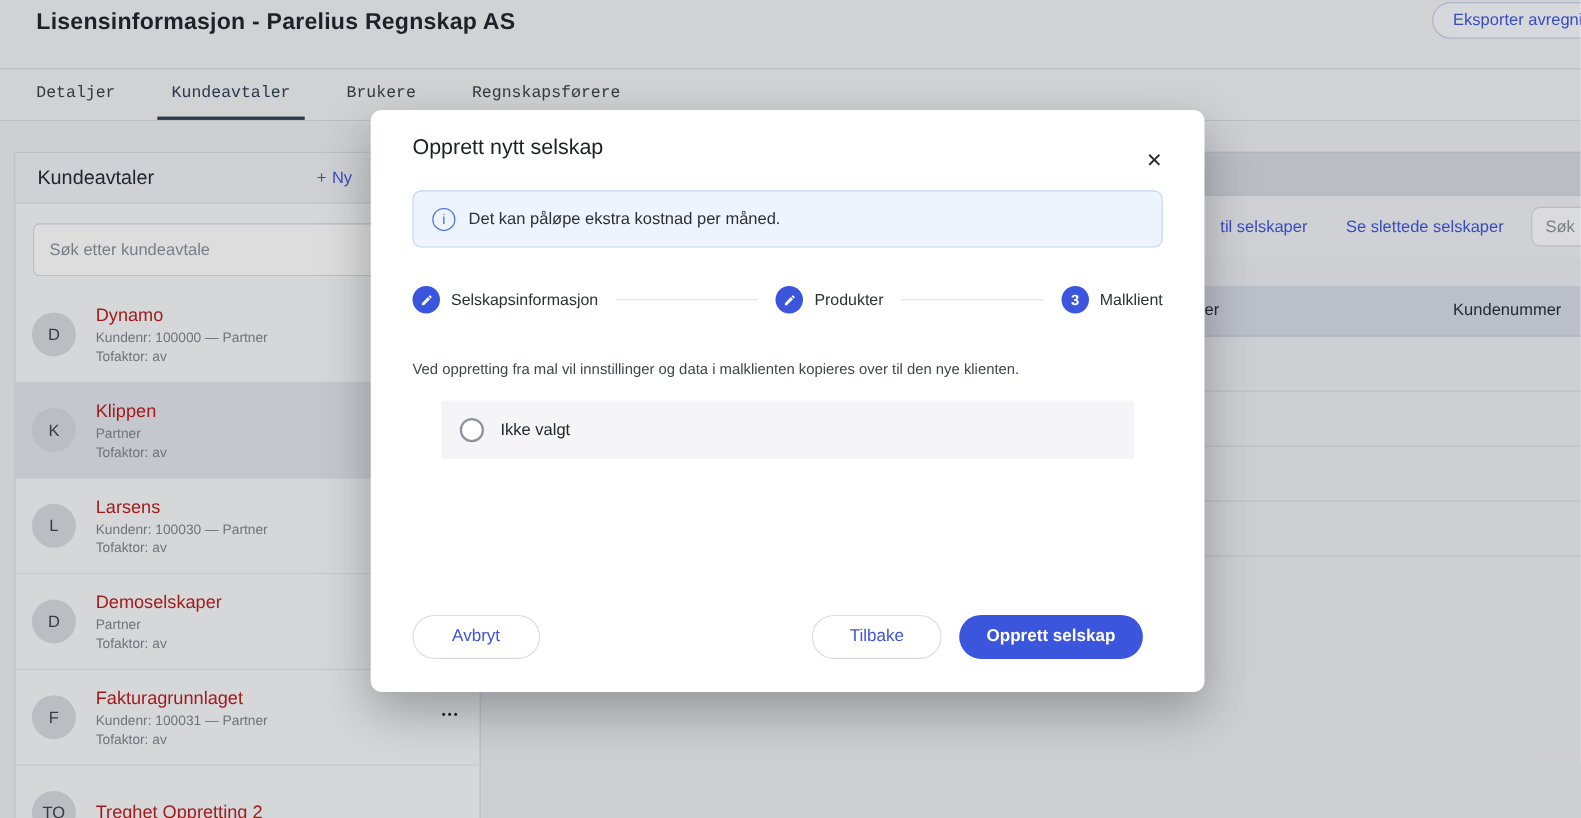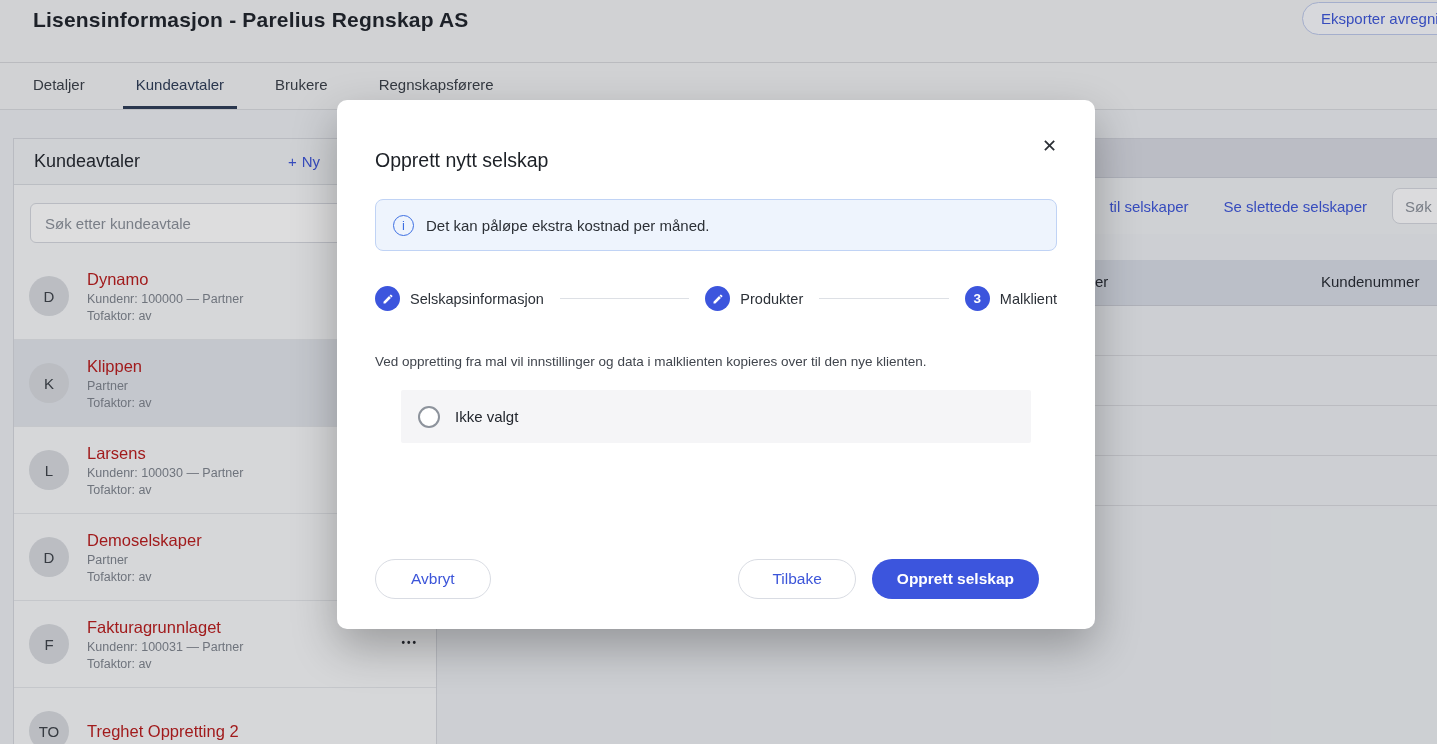--- a/index.html
+++ b/index.html
@@ -21,21 +21,21 @@
   .app-title { font-size:21px; font-weight:600; color:#1e232a; letter-spacing:.2px; }
   .export-btn {
     position:absolute; left:1302px; top:2px; height:33px; white-space:nowrap;
     border:1px solid #bcc8ea; border-radius:17px; background:#f8fafd;
     color:#3c55d9; font-size:15px; padding:0 18px; display:flex; align-items:center;
     font-family:inherit; cursor:pointer;
   }
 
   .tab-bar {
     height:47px; background:#f1f2f4; border-bottom:1px solid #d9dbde;
-    display:flex; align-items:stretch; padding-left:20px; gap:25px;
+    display:flex; align-items:stretch; padding-left:20px; gap:25px;font-family:Liberation Mono, monospace;
   }
   .tab {
     display:flex; align-items:center; padding:0 13px; font-size:15px; color:#3a4048;
     border-bottom:3px solid transparent; cursor:pointer;
   }
   .tab.active { color:#2d3c56; border-bottom-color:#2d3c56; }
 
   .content { display:flex; padding:28px 0 0 13px; height:634px; }
 
   
@@ -47,21 +47,21 @@
     height:46px; min-height:46px; background:#eff1f4; border-bottom:1px solid #d8dbe0;
     display:flex; align-items:center; padding:0 20px; position:relative;
   }
   .panel-title { font-size:18px; font-weight:500; color:#23272e; }
   .new-link {
     position:absolute; left:274px; font-size:15px; color:#3c55d9; cursor:pointer;
     display:flex; align-items:center; gap:5px; white-space:nowrap;
   }
   .search-wrap { padding:18px 16px 10px 16px; }
   .search-input {
-    width:100%; height:40px; border:1px solid #d5d8de; border-radius:6px; background:#fff;
+    width:100%; height:48px; border:1px solid #d5d8de; border-radius:6px; background:#fff;
     font-size:15px; font-family:inherit; padding:0 14px; color:#3a4048;
   }
   .search-input::placeholder { color:#8a9099; }
 
   .agreement-list { flex:1; overflow:hidden; }
   .list-item {
     height:87px; display:flex; align-items:center; gap:18px; padding-left:15px;
     border-bottom:1px solid #e3e5e9; position:relative; cursor:pointer;
   }
   .list-item.selected { background:#e2e5ec; }
@@ -101,21 +101,21 @@
   .rp-row { height:50px; border-bottom:1px solid #d7d9dd; }
 
   
   .overlay { position:absolute; inset:0; background:rgba(25,28,33,0.15); z-index:50; }
 
   .modal {
     position:absolute; left:337px; top:100px; width:758px; height:529px; z-index:60;
     background:#fff; border-radius:10px; box-shadow:0 18px 45px rgba(0,0,0,.28);
     padding:0 38px;
   }
-  .modal-title { margin-top:49px; font-size:19.5px; font-weight:500; color:#1c2026; }
+  .modal-title { margin-top:23px; font-size:19.5px; font-weight:500; color:#1c2026; }
   .modal-close {
     position:absolute; top:31px; right:34px; font-size:18px; color:#2b2f35;
     background:none; border:none; cursor:pointer; font-family:inherit; padding:4px;
   }
   .info-banner {
     margin-top:27px; height:52px; background:#eef4fd; border:1px solid #c0d3f5;
     border-radius:8px; display:flex; align-items:center; gap:12px; padding:0 17px;
   }
   .info-icon {
     width:21px; height:21px; min-width:21px; border-radius:50%; border:1.5px solid #3d6fe2;

